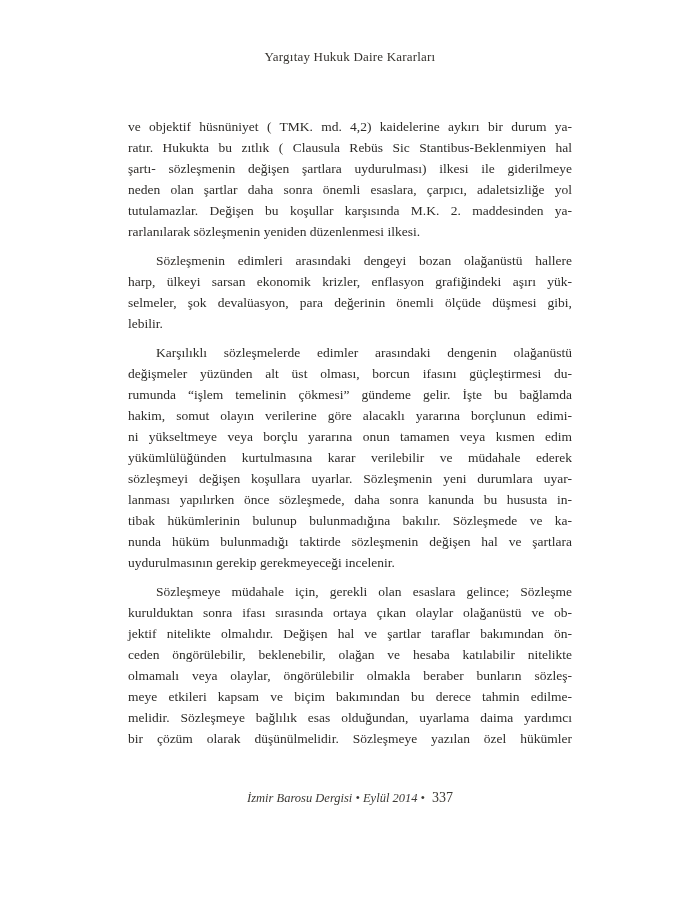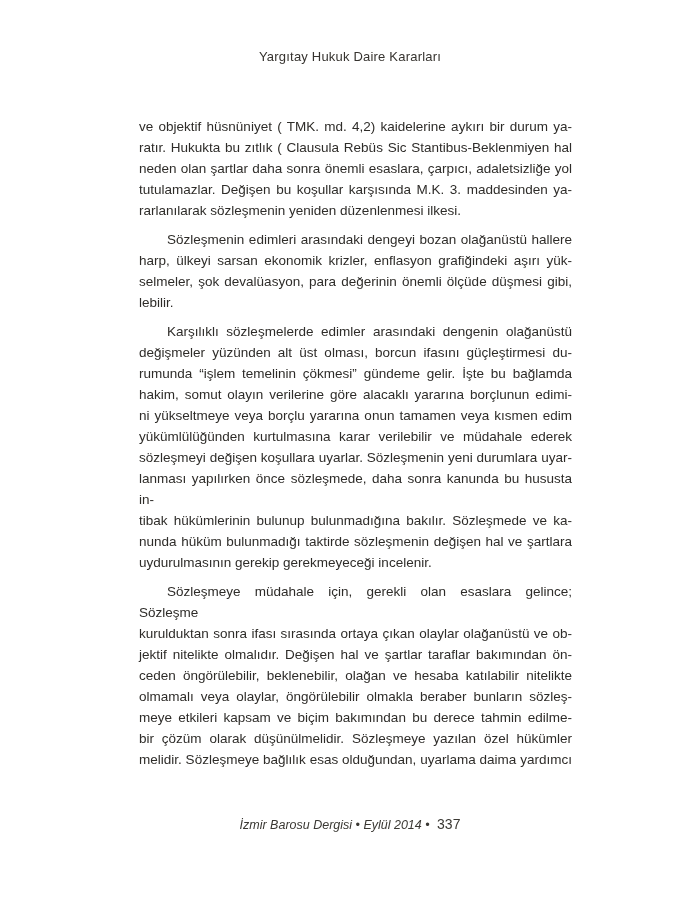--- a/index.html
+++ b/index.html
@@ -5,60 +5,60 @@
   html, body {
     margin: 0;
     padding: 0;
     background: #ffffff;
   }
   .page {
     position: relative;
     width: 700px;
     height: 917px;
     background: #ffffff;
-    font-family: Liberation Sans, sans-serif;
+    font-family: Liberation Serif, serif;
     color: #2e2c29;
     overflow: hidden;
   }
   .running-head {
     position: absolute;
     top: 49px;
     left: 0;
     width: 100%;
     text-align: center;
     font-size: 13px;
     letter-spacing: 0.2px;
     color: #36332f;
   }
   .body-col {
     position: absolute;
     top: 116px;
     left: 128px;
     width: 444px;
   }
   .para {
-    margin: 0 0 8px 11px;
+    margin: 0 0 8px 0;
     padding: 0;
   }
   .jline {
     font-size: 13.5px;
     line-height: 21px;
     text-align: justify;
     text-align-last: justify;
     color: #2e2c29;
   }
   .jline.lastline {
     text-align-last: left;
   }
   .para.indent .jline:first-child {
     text-indent: 28px;
   }
   .footer {
     position: absolute;
-    top: 815px;
+    top: 788px;
     left: 0;
     width: 100%;
     text-align: center;
     color: #3a3833;
   }
   .footer .f-italic {
     font-style: italic;
     font-size: 12.5px;
   }
   .footer .f-num {
@@ -70,22 +70,23 @@
 </head>
 <body>
 
 <div class="page">
   <div class="running-head">Yargıtay Hukuk Daire Kararları</div>
 
   <main class="body-col">
       <div class="para">
         <div class="jline">ve objektif hüsnüniyet ( TMK. md. 4,2) kaidelerine aykırı bir durum ya-</div>
         <div class="jline">ratır. Hukukta bu zıtlık ( Clausula Rebüs Sic Stantibus-Beklenmiyen hal</div>
+        <div class="jline">şartı- sözleşmenin değişen şartlara uydurulması) ilkesi ile giderilmeye</div>
         <div class="jline">neden olan şartlar daha sonra önemli esaslara, çarpıcı, adaletsizliğe yol</div>
-        <div class="jline">tutulamazlar. Değişen bu koşullar karşısında M.K. 3. maddesinden ya-</div>
+        <div class="jline">tutulamazlar. Değişen bu koşullar karşısında M.K. 2. maddesinden ya-</div>
         <div class="jline lastline">rarlanılarak sözleşmenin yeniden düzenlenmesi ilkesi.</div>
       </div>
       <div class="para indent">
         <div class="jline">Sözleşmenin edimleri arasındaki dengeyi bozan olağanüstü hallere</div>
         <div class="jline">harp, ülkeyi sarsan ekonomik krizler, enflasyon grafiğindeki aşırı yük-</div>
         <div class="jline">selmeler, şok devalüasyon, para değerinin önemli ölçüde düşmesi gibi,</div>
         <div class="jline lastline">lebilir.</div>
       </div>
       <div class="para indent">
         <div class="jline">Karşılıklı sözleşmelerde edimler arasındaki dengenin olağanüstü</div>
@@ -100,22 +101,22 @@
         <div class="jline">nunda hüküm bulunmadığı taktirde sözleşmenin değişen hal ve şartlara</div>
         <div class="jline lastline">uydurulmasının gerekip gerekmeyeceği incelenir.</div>
       </div>
       <div class="para indent">
         <div class="jline">Sözleşmeye müdahale için, gerekli olan esaslara gelince; Sözleşme</div>
         <div class="jline">kurulduktan sonra ifası sırasında ortaya çıkan olaylar olağanüstü ve ob-</div>
         <div class="jline">jektif nitelikte olmalıdır. Değişen hal ve şartlar taraflar bakımından ön-</div>
         <div class="jline">ceden öngörülebilir, beklenebilir, olağan ve hesaba katılabilir nitelikte</div>
         <div class="jline">olmamalı veya olaylar, öngörülebilir olmakla beraber bunların sözleş-</div>
         <div class="jline">meye etkileri kapsam ve biçim bakımından bu derece tahmin edilme-</div>
+        <div class="jline">melidir. Sözleşmeye bağlılık esas olduğundan, uyarlama daima yardımcı</div>
         <div class="jline">bir çözüm olarak düşünülmelidir. Sözleşmeye yazılan özel hükümler</div>
-        <div class="jline">melidir. Sözleşmeye bağlılık esas olduğundan, uyarlama daima yardımcı</div>
       </div>
     </main>
 
   <div class="footer">
     <span class="f-italic">İzmir Barosu Dergisi • Eylül 2014 •</span>
     <span class="f-num">337</span>
   </div>
 </div>
 
 </body></html>

